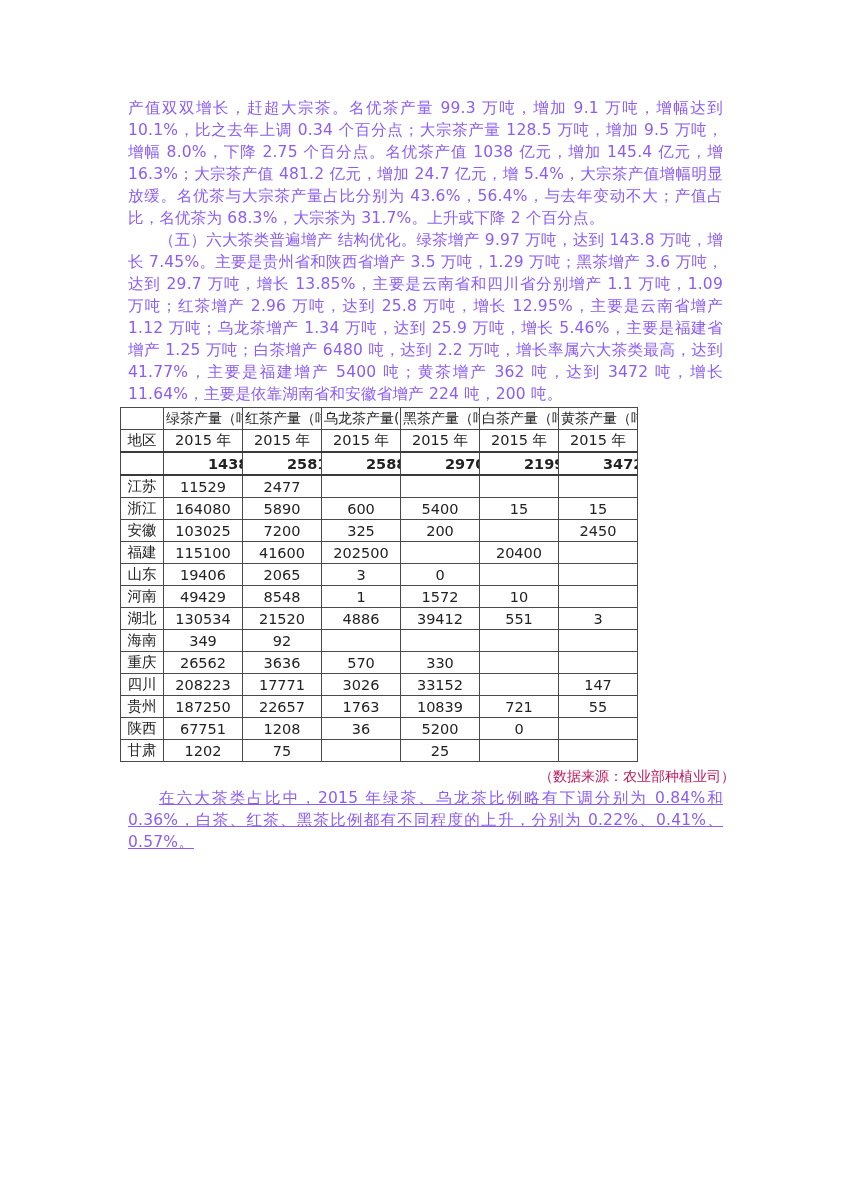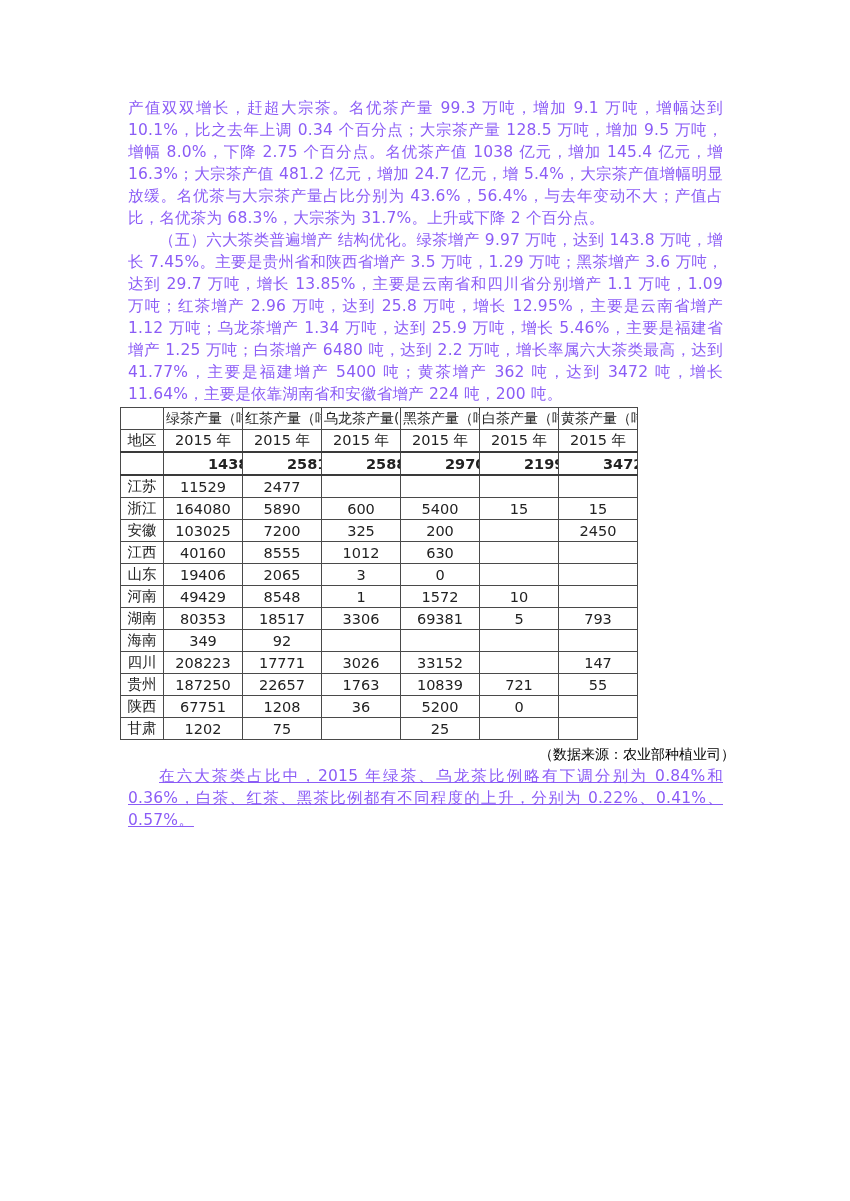--- a/index.html
+++ b/index.html
@@ -60,21 +60,21 @@
     border-bottom: 2px solid #3a3a3a;
     padding-left: 44px;
   }
   col.col-region { width: 43px; }
   .source-note {
     margin: 3px 0 0 0;
     padding-right: 2px;
     font-size: 14px;
     line-height: 22px;
     text-align: right;
-    color: #000000;
+    color: #be185d;
   }
   .closing {
     margin-top: 6px;
     text-decoration: underline;
   }
 </style>
 </head>
 <body>
 
 <div class="page">
@@ -143,26 +143,26 @@
           <tr>
             <td>安徽</td>
             <td>103025</td>
             <td>7200</td>
             <td>325</td>
             <td>200</td>
             <td></td>
             <td>2450</td>
           </tr>
           <tr>
-            <td>江西</td>
-            <td>40160</td>
-            <td>8555</td>
-            <td>1012</td>
-            <td>630</td>
-            <td></td>
+            <td>福建</td>
+            <td>115100</td>
+            <td>41600</td>
+            <td>202500</td>
+            <td></td>
+            <td>20400</td>
             <td></td>
           </tr>
           <tr>
             <td>山东</td>
             <td>19406</td>
             <td>2065</td>
             <td>3</td>
             <td>0</td>
             <td></td>
             <td></td>
@@ -170,34 +170,43 @@
           <tr>
             <td>河南</td>
             <td>49429</td>
             <td>8548</td>
             <td>1</td>
             <td>1572</td>
             <td>10</td>
             <td></td>
           </tr>
           <tr>
-            <td>湖南</td>
-            <td>80353</td>
-            <td>18517</td>
-            <td>3306</td>
-            <td>69381</td>
-            <td>5</td>
-            <td>793</td>
+            <td>湖北</td>
+            <td>130534</td>
+            <td>21520</td>
+            <td>4886</td>
+            <td>39412</td>
+            <td>551</td>
+            <td>3</td>
           </tr>
           <tr>
             <td>海南</td>
             <td>349</td>
             <td>92</td>
             <td></td>
             <td></td>
+            <td></td>
+            <td></td>
+          </tr>
+          <tr>
+            <td>重庆</td>
+            <td>26562</td>
+            <td>3636</td>
+            <td>570</td>
+            <td>330</td>
             <td></td>
             <td></td>
           </tr>
           <tr>
             <td>四川</td>
             <td>208223</td>
             <td>17771</td>
             <td>3026</td>
             <td>33152</td>
             <td></td>

